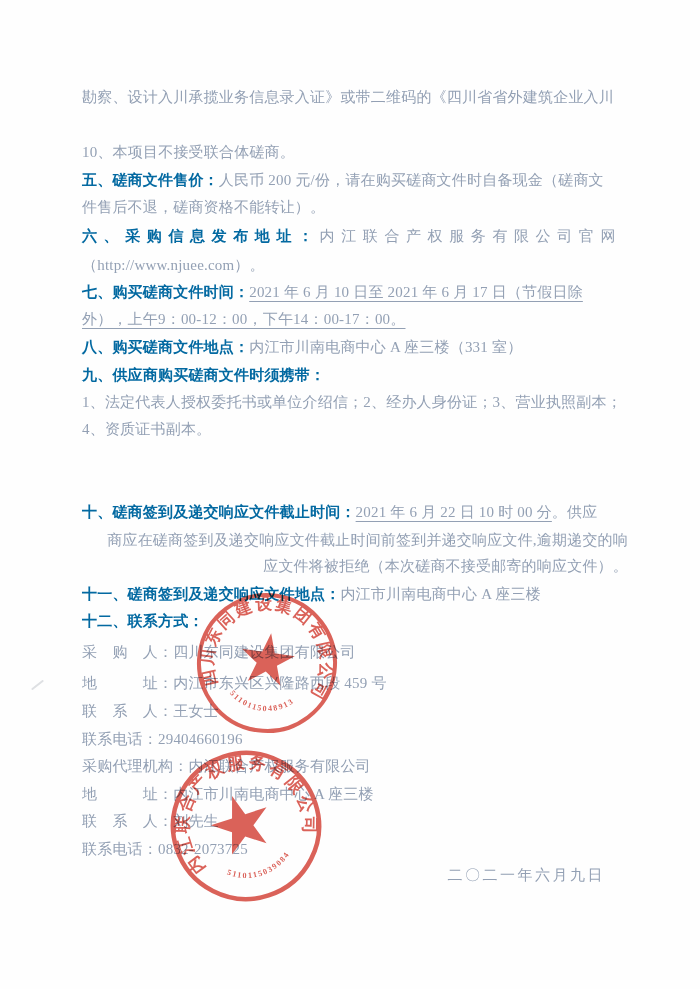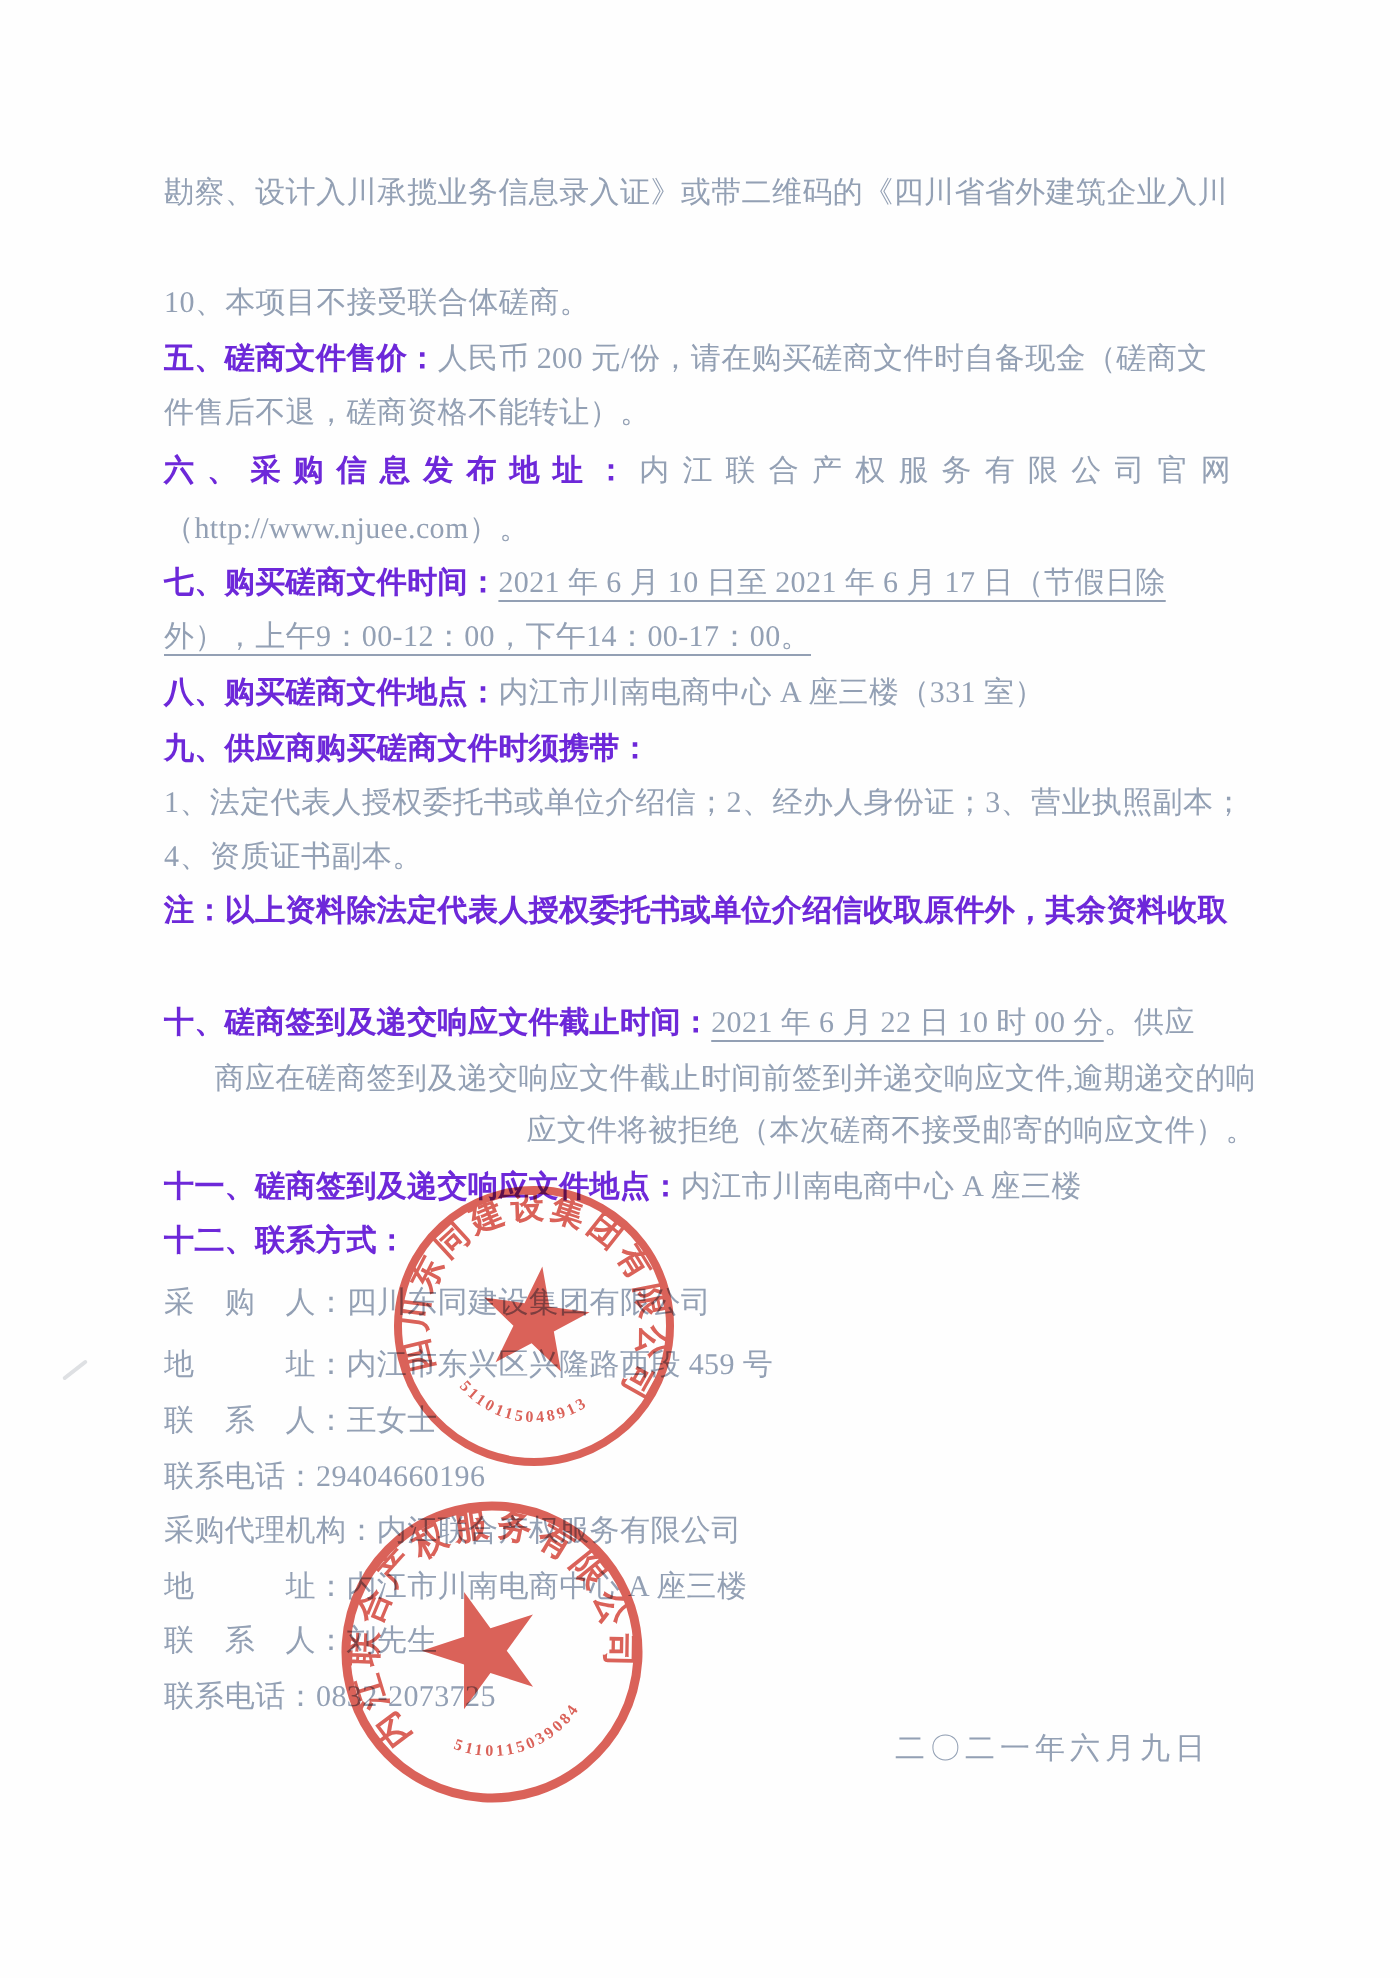--- a/index.html
+++ b/index.html
@@ -6,21 +6,21 @@
   .page{
     position:relative;width:700px;height:989px;margin:0 auto;
     background:#fefefe;overflow:hidden;
     font-family:"Liberation Serif", serif;
   }
   .ln{
     position:absolute;left:82px;width:537px;height:27px;
     font-size:15px;line-height:27px;color:#93a0b4;
     white-space:nowrap;letter-spacing:0.2px;
   }
-  .b{font-weight:bold;color:#6d28d9;}
+  .b{font-weight:bold;color:#0369a1;}
   .u{text-decoration:underline;text-underline-offset:4px;text-decoration-thickness:1px;}
   .just{letter-spacing:6.6px;}
   .ind{padding-left:9px;text-align:right;}
   .right{text-align:right;letter-spacing:2.5px;padding-right:14px;box-sizing:border-box;}
   .stamp{position:absolute;mix-blend-mode:multiply;opacity:.85;}
   .stamp text{fill:#d5463c;font-family:"Liberation Serif", serif;font-weight:bold;}
   .stamp .num{font-weight:bold;letter-spacing:1.6px;}
   .scratch{
     position:absolute;left:30px;top:684px;width:15px;height:2px;
     background:#c3c6cc;transform:rotate(-38deg);opacity:.55;border-radius:1px;
@@ -36,21 +36,20 @@
   <div class="ln" style="top:167px"><span class="b">五、磋商文件售价：</span><span>人民币 200 元/份，请在购买磋商文件时自备现金（磋商文</span></div>
   <div class="ln" style="top:194px"><span>件售后不退，磋商资格不能转让）。</span></div>
   <div class="ln just" style="top:223px"><span class="b">六、采购信息发布地址：</span><span>内江联合产权服务有限公司官网</span></div>
   <div class="ln" style="top:252px"><span>（http://www.njuee.com）。</span></div>
   <div class="ln" style="top:279px"><span class="b">七、购买磋商文件时间：</span><span class="u">2021 年 6 月 10 日至 2021 年 6 月 17 日（节假日除</span></div>
   <div class="ln" style="top:306px"><span class="u">外），上午9：00-12：00，下午14：00-17：00。</span></div>
   <div class="ln" style="top:334px"><span class="b">八、购买磋商文件地点：</span><span>内江市川南电商中心 A 座三楼（331 室）</span></div>
   <div class="ln" style="top:362px"><span class="b">九、供应商购买磋商文件时须携带：</span></div>
   <div class="ln" style="top:389px"><span>1、法定代表人授权委托书或单位介绍信；2、经办人身份证；3、营业执照副本；</span></div>
   <div class="ln" style="top:416px"><span>4、资质证书副本。</span></div>
-  <div class="ln" style="top:443px"><span class="b">注：以上资料除法定代表人授权委托书或单位介绍信收取原件外，其余资料收取</span></div>
   <div class="ln" style="top:499px"><span class="b">十、磋商签到及递交响应文件截止时间：</span><span class="u">2021 年 6 月 22 日 10 时 00 分</span><span>。供应</span></div>
   <div class="ln ind" style="top:527px"><span>商应在磋商签到及递交响应文件截止时间前签到并递交响应文件,逾期递交的响</span></div>
   <div class="ln ind" style="top:553px"><span>应文件将被拒绝（本次磋商不接受邮寄的响应文件）。</span></div>
   <div class="ln" style="top:581px"><span class="b">十一、磋商签到及递交响应文件地点：</span><span>内江市川南电商中心 A 座三楼</span></div>
   <div class="ln" style="top:608px"><span class="b">十二、联系方式：</span></div>
   <div class="ln" style="top:639px"><span>采　购　人：四川东同建设集团有限公司</span></div>
   <div class="ln" style="top:670px"><span>地　　　址：内江市东兴区兴隆路西段 459 号</span></div>
   <div class="ln" style="top:698px"><span>联　系　人：王女士</span></div>
   <div class="ln" style="top:726px"><span>联系电话：29404660196</span></div>
   <div class="ln" style="top:753px"><span>采购代理机构：内江联合产权服务有限公司</span></div>

